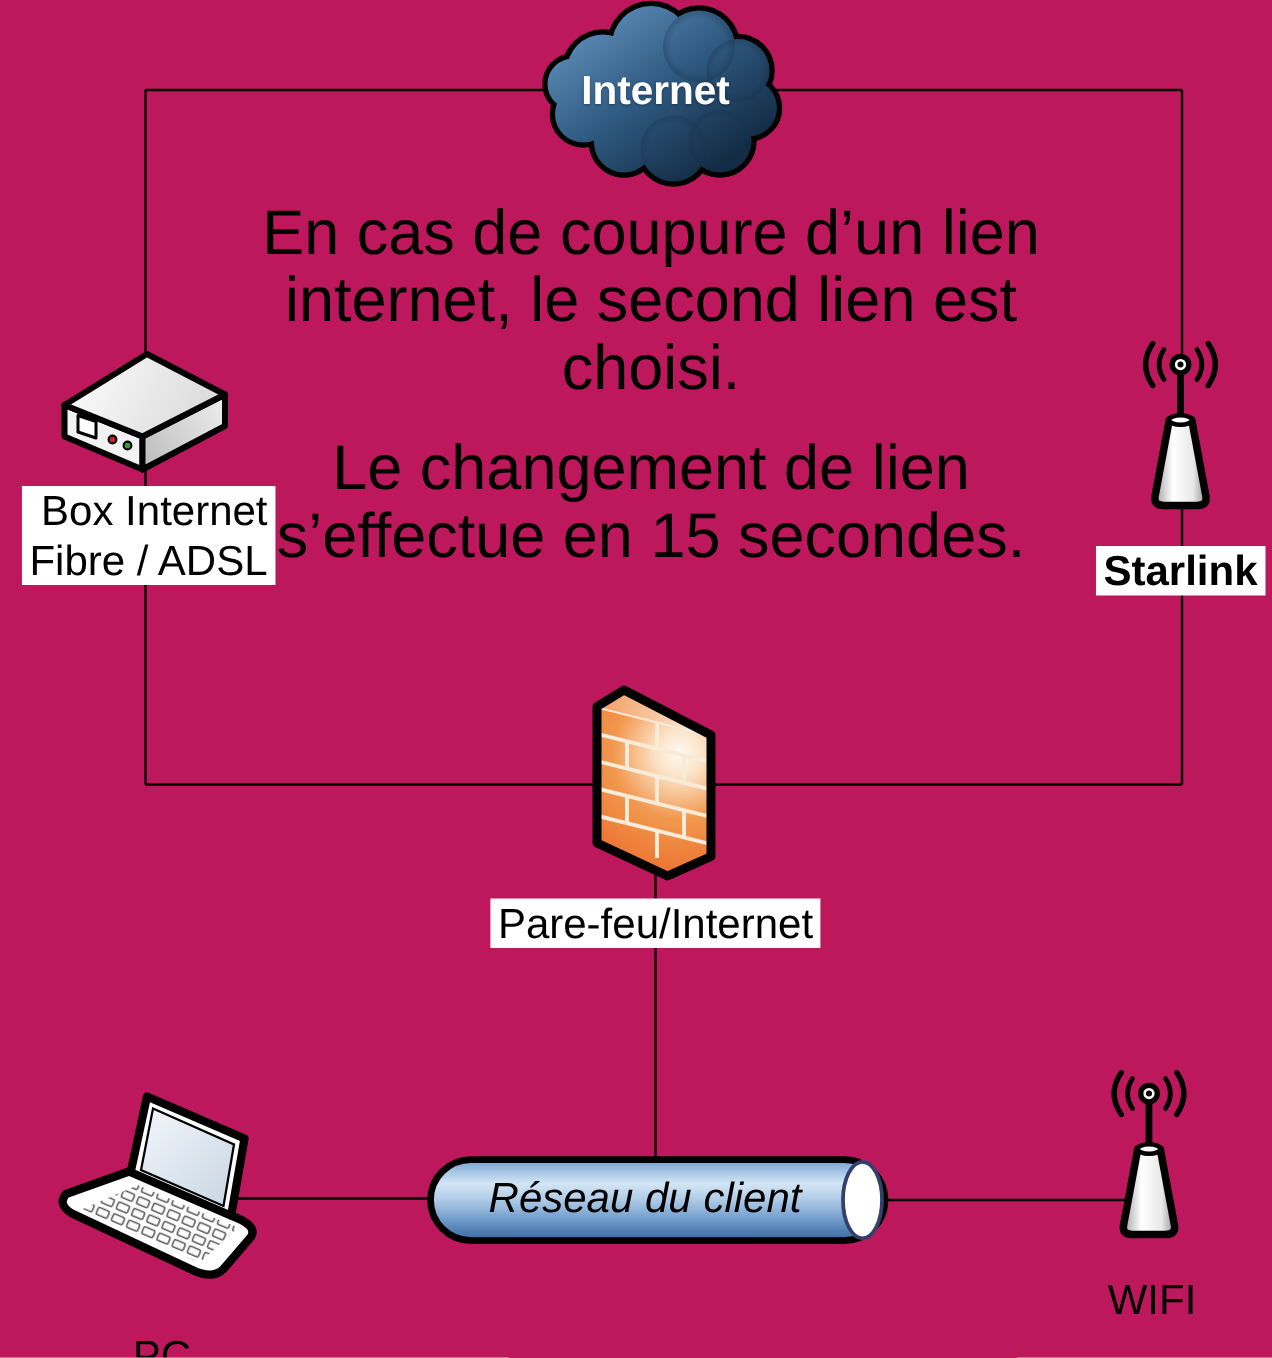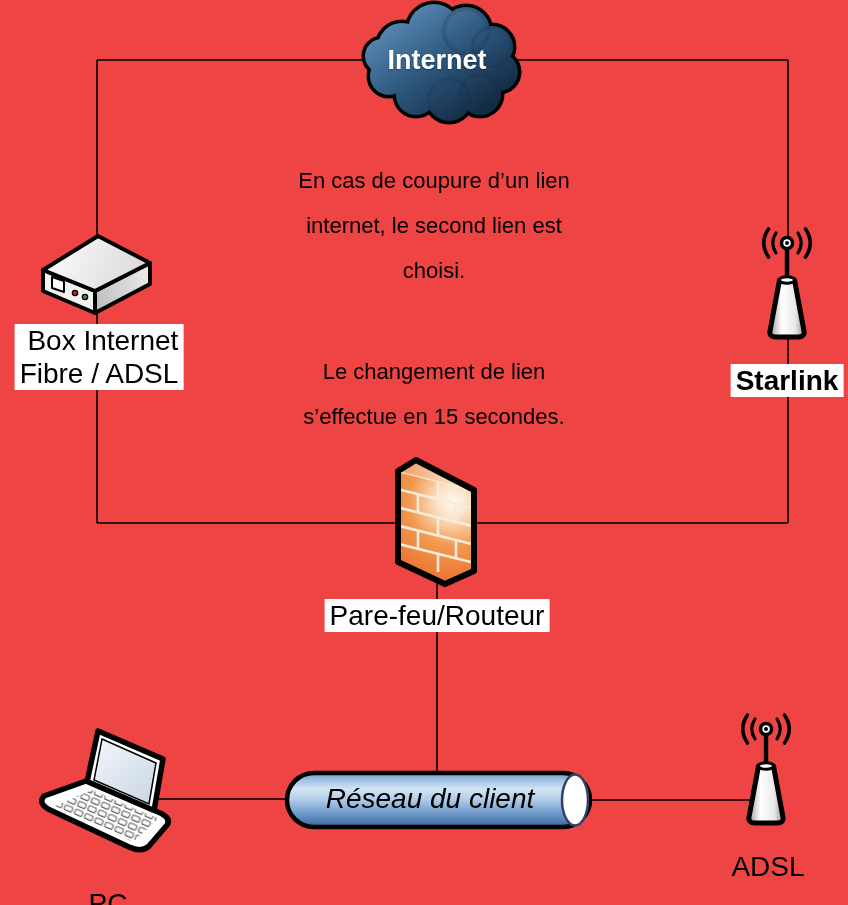--- a/index.html
+++ b/index.html
@@ -1,26 +1,26 @@
 <!DOCTYPE html>
 <html style="--cloud-light: #6090bb; --cloud-dark: #132c45; --firewall-orange: #ea6c2b; --firewall-cream: #fffaf2; --pipe-light: #d3e5f4; --pipe-dark: #3a679f; --line: #000000; --label-text: #000000; --internet-text: #ffffff;"><head>
 <meta charset="utf-8">
 <style>
   html,body{margin:0;padding:0;}
-  #stage{position:relative;width:848px;height:905px;background:#ef4444;overflow:hidden;
+  #stage{position:relative;width:848px;height:905px;background:#be185d;overflow:hidden;
          font-family:"Liberation Sans",sans-serif;color:var(--label-text,#000);}
   #diagram{position:absolute;left:0;top:0;}
   .lbl{position:absolute;text-align:center;white-space:pre-line;line-height:33px;font-size:28px;}
   .lbl.onLine{background:#fff;padding:0 5px;text-align:right;}
   #internet-label{color:var(--internet-text,#fff);font-weight:bold;font-size:27px;line-height:27px;
                   text-shadow:0 1px 2px rgba(10,25,40,0.45);}
-  #note{position:absolute;left:172px;top:158px;width:524px;text-align:center;
-        font-size:22px;line-height:45px;}
+  #note{position:absolute;left:172px;top:132px;width:524px;text-align:center;
+        font-size:42px;line-height:45px;}
   #note div{white-space:pre-line;}
-  #note .p2{margin-top:56px;}
+  #note .p2{margin-top:22px;}
 </style>
 </head>
 <body>
 
 <div id="stage">
 
 <svg id="diagram" width="848" height="905" viewBox="0 0 848 905">
   <defs>
     <linearGradient id="cloudGrad" gradientUnits="userSpaceOnUse" x1="390" y1="8" x2="470" y2="118">
       <stop offset="0" stop-color="#6090bb"></stop>
@@ -189,21 +189,21 @@
 choisi.</div>
   <div class="p2">Le changement de lien
 s’effectue en 15 secondes.</div>
 </div>
 
 <div class="lbl onLine" style="left:99px;top:324px;transform:translateX(-50%);">Box Internet
 Fibre / ADSL</div>
 
 <div class="lbl onLine" style="left:787px;top:364px;transform:translateX(-50%);font-weight:bold;">Starlink</div>
 
-<div class="lbl onLine" style="left:437px;top:599px;transform:translateX(-50%);">Pare-feu/Routeur</div>
+<div class="lbl onLine" style="left:437px;top:599px;transform:translateX(-50%);">Pare-feu/Internet</div>
 
 <div class="lbl" style="left:430px;top:782px;transform:translateX(-50%);font-style:italic;">Réseau du client</div>
 
 <div class="lbl" style="left:108px;top:850px;transform:translateX(-50%);margin-top:37px;">PC</div>
 
-<div class="lbl" style="left:768px;top:850px;transform:translateX(-50%);">ADSL</div>
+<div class="lbl" style="left:768px;top:850px;transform:translateX(-50%);">WIFI</div>
 
 </div>
 
 </body></html>

